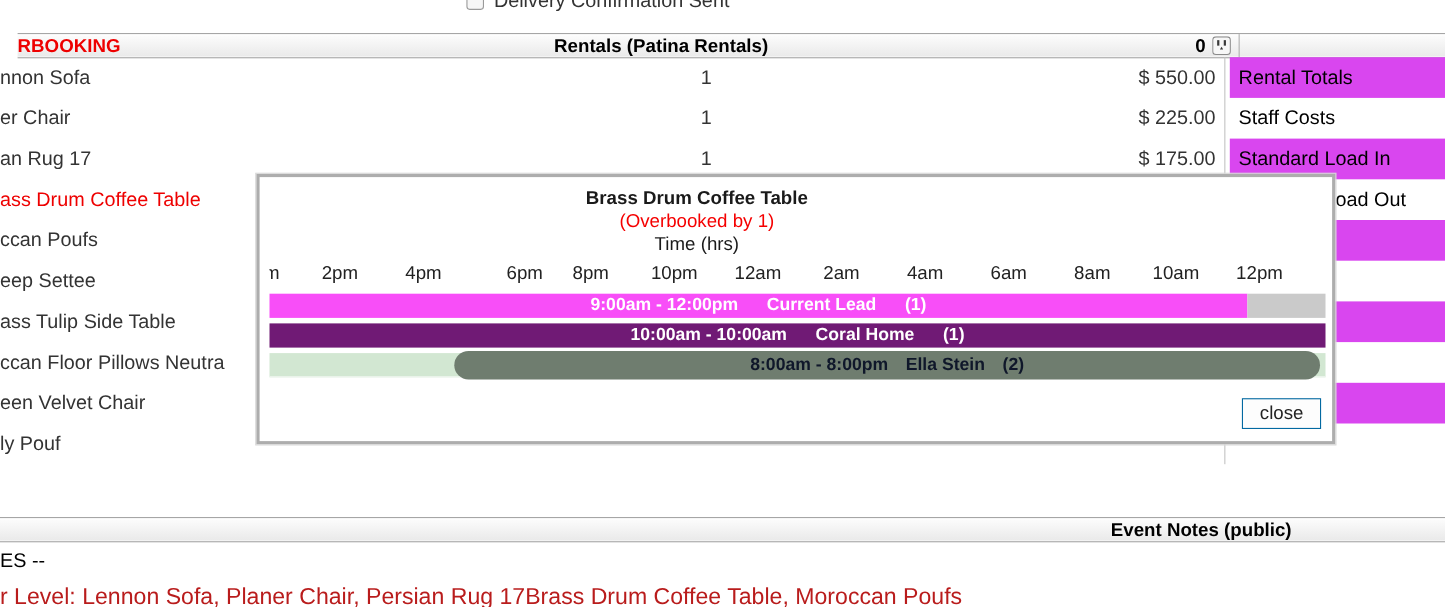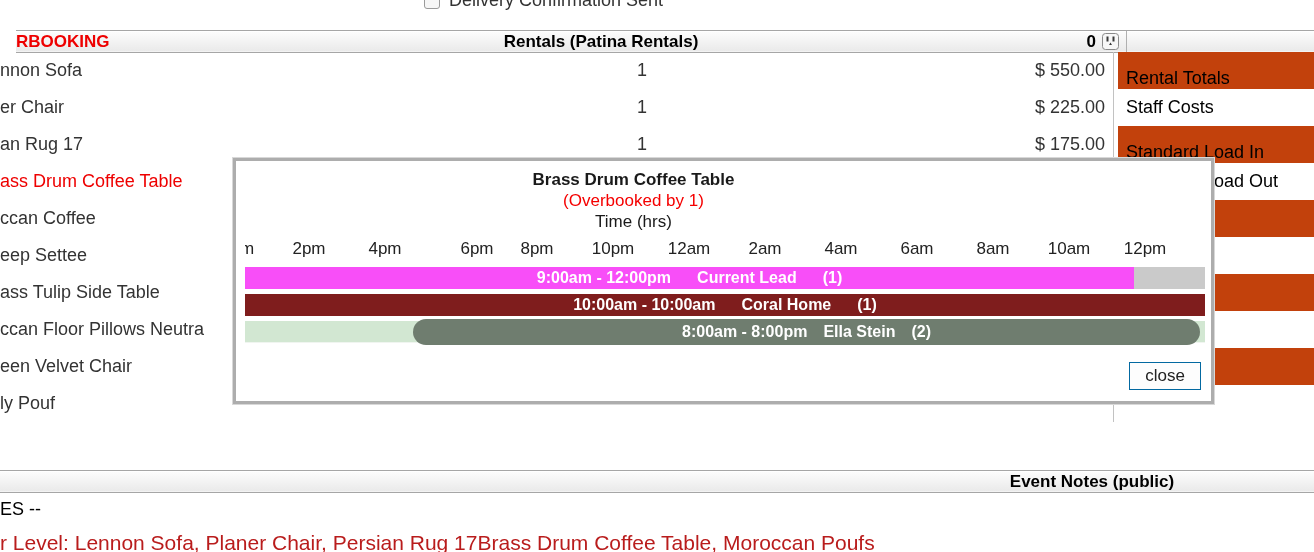--- a/index.html
+++ b/index.html
@@ -36,42 +36,42 @@
   .trow { position:relative; height:37px; }
   .trow .iname { position:absolute; left:0; top:8px; font-size:18px; color:#333; white-space:nowrap; }
   .trow.overbooked .iname { color:#ee0000; }
   .trow .qty { position:absolute; left:600px; top:8px; width:84px; text-align:center; font-size:18px; color:#333; }
   .trow .price { position:absolute; right:8px; top:8px; font-size:18px; color:#333; white-space:nowrap; }
   .vline { position:absolute; left:1113px; top:52px; width:1px; height:370px; background:#c2c2c2; }
 
   
   .sidebar { position:absolute; left:1118px; top:52px; width:196px; }
   .srow { height:37px; display:flex; align-items:center; padding-left:8px; font-size:18px; color:#000; white-space:nowrap; }
-  .srow.alt { background:#c2410c;align-items:flex-end; }
+  .srow.alt { background:#d946ef; }
 
   
   .modal {
     position:absolute; left:233px; top:158px; width:981px; height:246px;
     background:#fff; border:3px solid #adadad; outline:1px solid #d8d8d8;
     z-index:10;
   }
   .m-head { position:absolute; left:0; right:0; text-align:center; padding-right:180px; white-space:nowrap; }
   .m-title { top:9px; font-size:17px; font-weight:bold; color:#1a1a1a; }
   .m-sub { top:30px; font-size:17px; color:#f50000; }
   .m-time { top:51px; font-size:17px; color:#1a1a1a; }
   .chart { position:absolute; left:9px; top:0; width:960px; height:100%; }
   .ticks { position:absolute; left:0; top:78px; width:960px; height:22px; overflow:hidden; }
   .tick { position:absolute; top:0; transform:translateX(-50%); font-size:17px; color:#222; white-space:nowrap; }
   .bar { position:absolute; height:22px; display:flex; align-items:center; justify-content:center; gap:26px;
          font-size:16px; font-weight:bold; color:#fff; white-space:nowrap; }
   .bar1 { top:106px; left:0; width:889px; background:#f84ef8; }
   .bar1-tail { position:absolute; top:106px; left:889px; width:71px; height:22px; background:#cacaca; }
-  .bar2 { top:133px; left:0; width:960px; background:#7f1d1d; }
+  .bar2 { top:133px; left:0; width:960px; background:#701a75; }
   .bar3-strip { position:absolute; top:160px; left:0; width:960px; height:22px; background:#d2e7d2; border-bottom:1px solid #f0f5f0; }
-  .bar3 { top:-2px; left:168px; width:787px; height:26px; background:#6f7d6f; border-radius:13px; color:#ffffff;gap:16px; }
+  .bar3 { top:-2px; left:168px; width:787px; height:26px; background:#6f7d6f; border-radius:13px; color:#0f172a;gap:16px; }
   .close-btn { position:absolute; right:10px; bottom:11px; padding:3px 15px; font-size:17px; color:#222;
                background:#fdfdfd; border:1px solid #0369a1; font-family:"Liberation Sans", sans-serif; }
 
   
   .note-line1 { position:absolute; left:0; top:499px; font-size:18px; color:#000; white-space:nowrap; }
   .note-line2 { position:absolute; left:0; top:531px; font-size:21px; color:#b91c1c; white-space:nowrap; }
 </style>
 </head>
 <body>
 
@@ -110,21 +110,21 @@
     </div>
     <div class="trow">
       <span class="iname">an Rug 17</span>
       <span class="qty">1</span>
       <span class="price">$ 175.00</span>
     </div>
     <div class="trow overbooked">
       <span class="iname">ass Drum Coffee Table</span>
     </div>
     <div class="trow">
-      <span class="iname">ccan Coffee</span>
+      <span class="iname">ccan Poufs</span>
     </div>
     <div class="trow">
       <span class="iname">eep Settee</span>
     </div>
     <div class="trow">
       <span class="iname">ass Tulip Side Table</span>
     </div>
     <div class="trow">
       <span class="iname">ccan Floor Pillows Neutra</span>
     </div>

